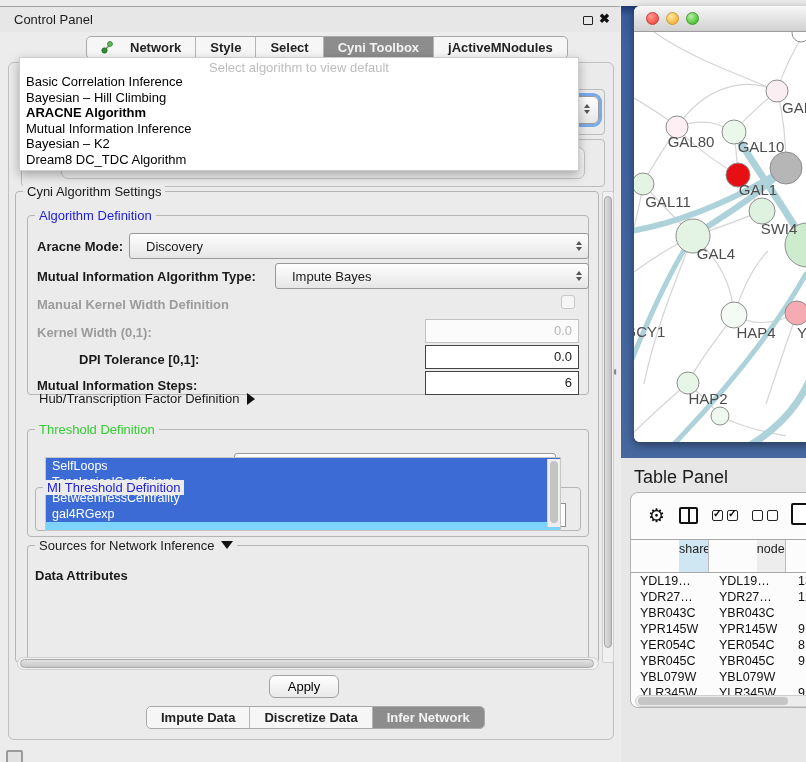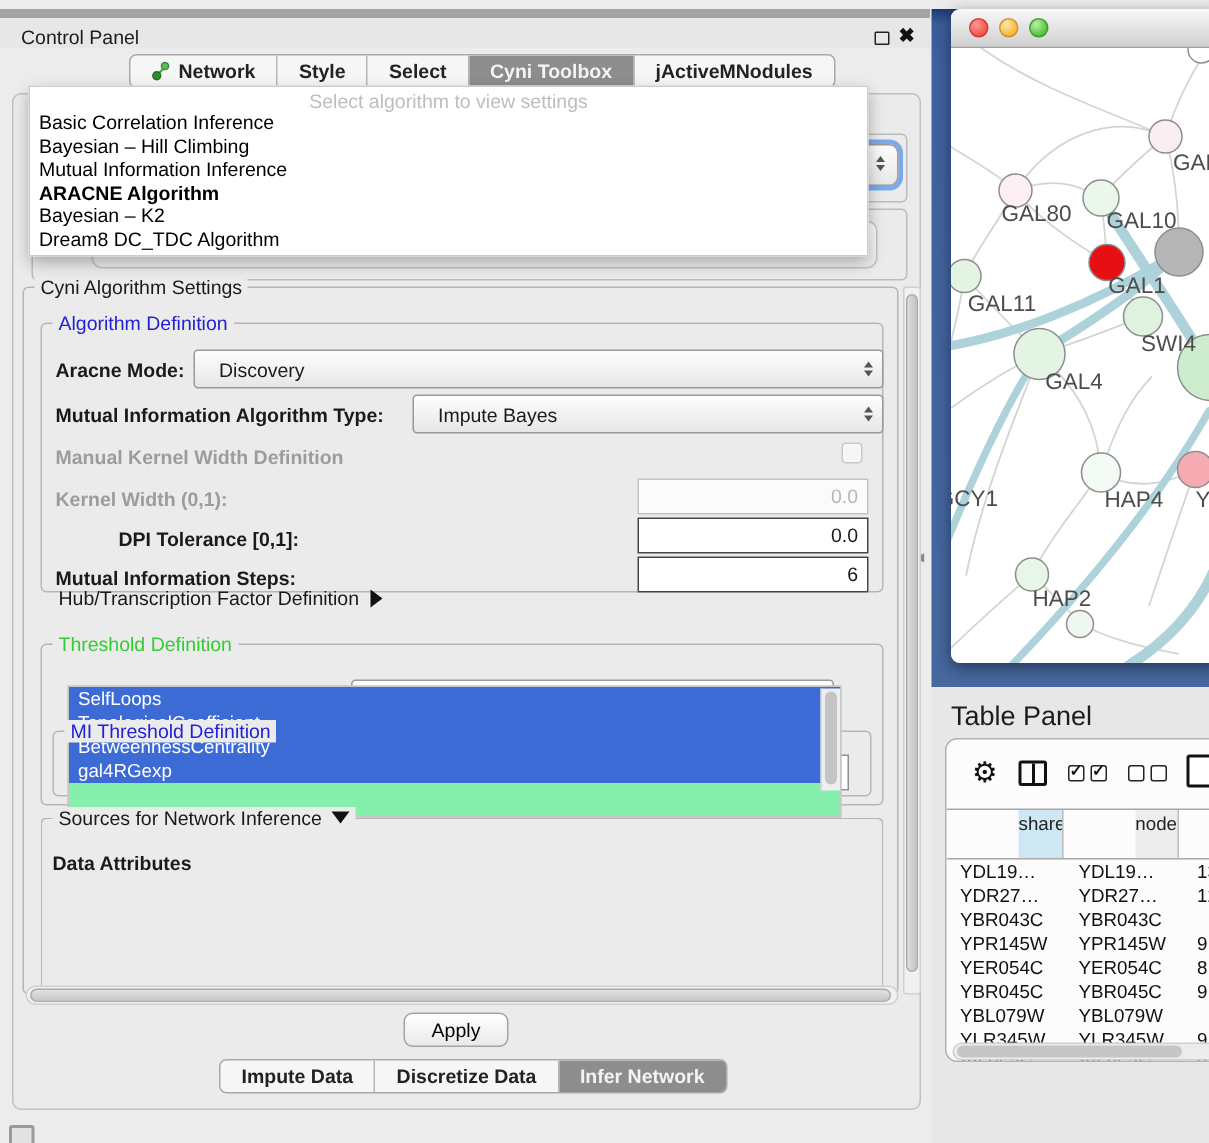--- a/index.html
+++ b/index.html
@@ -5,29 +5,29 @@
   :root{
     --bg-gray:#ececec; --panel-bg:#ebebeb; --border-gray:#b5b5b5;
   }
   *{box-sizing:border-box; margin:0; padding:0;}
   html,body{width:806px;height:762px;overflow:hidden;}
   body{font-family:"Liberation Sans",sans-serif;font-size:13px;color:#1a1a1a;background:var(--bg-gray);}
   .stage{position:relative;width:806px;height:762px;overflow:hidden;background:var(--bg-gray);}
 
   
   .control-panel{position:absolute;left:0;top:0;width:620px;height:762px;background:var(--bg-gray);}
-  .cp-titlebar{position:absolute;left:0;top:6px;width:620px;height:26px;background:#e7e7e7;border-top:6px solid #a3a3a3;}
+  .cp-titlebar{position:absolute;left:0;top:6px;width:620px;height:26px;background:#e7e7e7;border-top:1px solid #a3a3a3;}
   .cp-title{position:absolute;left:14px;top:5px;font-size:13px;color:#1c1c1c;}
   .float-ico{position:absolute;left:583px;top:9px;width:10px;height:9px;border:1.6px solid #222;border-radius:1px;}
   .close-ico{position:absolute;left:599px;top:4px;font-size:13px;font-weight:bold;color:#111;}
 
   .tabstrip{position:absolute;display:flex;background:#f6f6f6;border:1px solid #a9a9a9;border-radius:5px;overflow:hidden;}
   .tabstrip.top{left:86px;top:36px;height:23px;}
   .tabstrip.bottom{left:146px;top:706px;height:23px;}
-  .tabseg{display:flex;align-items:center;justify-content:center;gap:5px;padding:0 14px;font-size:13px;font-weight:bold;color:#222;border-right:1px solid #b6b6b6;white-space:nowrap;}
+  .tabseg{display:flex;align-items:center;justify-content:center;gap:16px;padding:0 14px;font-size:13px;font-weight:bold;color:#222;border-right:1px solid #b6b6b6;white-space:nowrap;}
   .tabseg:last-child{border-right:none;}
   .tabseg.selected{background:#8d8d8d;color:#f3f3f3;}
 
   .content-panel{position:absolute;left:8px;top:62px;width:606px;height:678px;background:var(--panel-bg);border:1px solid #c0c0c0;border-radius:6px;}
 
   
   .bx-groupA{position:absolute;left:12px;top:26px;width:584px;height:46px;border:1px solid #bcbcbc;border-radius:4px;z-index:1;}
   .bx-combo-focus{position:absolute;left:552px;top:33px;width:38px;height:28px;border-radius:6px;background:linear-gradient(#fdfdfd,#e7e7e7);border:1px solid #9b9b9b;box-shadow:0 0 0 3px rgba(100,160,230,.85);z-index:1;}
   .bx-groupB{position:absolute;left:12px;top:76px;width:584px;height:48px;border:1px solid #bcbcbc;border-radius:4px;z-index:1;}
   .bx-comboB{position:absolute;left:52px;top:84px;width:524px;height:32px;border:1px solid #c3c3c3;border-radius:7px;background:linear-gradient(#fcfcfc,#ededed);color:#cbcbcb;line-height:30px;padding-left:22px;z-index:1;overflow:hidden;white-space:nowrap;}
@@ -58,21 +58,21 @@
   .combo .val{flex:1;padding-left:16px;white-space:nowrap;overflow:hidden;}
   .spin{width:18px;display:flex;flex-direction:column;align-items:center;justify-content:center;gap:2px;}
   .tri-up{width:0;height:0;border-left:3.5px solid transparent;border-right:3.5px solid transparent;border-bottom:4.5px solid #555;}
   .tri-dn{width:0;height:0;border-left:3.5px solid transparent;border-right:3.5px solid transparent;border-top:4.5px solid #555;}
 
   .tinput{position:absolute;height:24px;background:#fff;border:1.5px solid #444;text-align:right;padding-right:6px;font-size:13px;line-height:21px;}
   .tinput.dis{background:#fbfbfb;border:1px solid #c2c2c2;color:#b5b5b5;}
 
   .checkbox{position:absolute;width:14px;height:14px;border:1px solid #c9c9c9;border-radius:3px;background:#f6f6f6;}
 
-  .attr-list{position:absolute;left:36px;top:394px;width:516px;height:88px;background:#86efac;border:1px solid #c6c6c6;overflow:hidden;}
+  .attr-list{position:absolute;left:36px;top:394px;width:516px;height:74px;background:#7dd3fc;border:1px solid #c6c6c6;overflow:hidden;}
   .attr-item{height:16px;line-height:16px;background:var(--selection-blue,#3c6bd6);color:#fff;font-size:12.5px;padding-left:6px;white-space:nowrap;}
   .attr-scroll{position:absolute;left:501px;top:1px;width:13px;height:68px;background:#efefef;border-left:1px solid #d5d5d5;}
   .attr-scroll .thumb{position:absolute;left:2px;top:2px;width:8px;height:62px;background:#c4c4c4;border-radius:4px;}
 
   .apply-btn{position:absolute;left:260px;top:612px;width:70px;height:23px;border:1px solid #a3a3a3;border-radius:6px;background:linear-gradient(#ffffff,#e9e9e9);font-size:13px;text-align:center;line-height:21px;z-index:12;}
 
   .hub-arrow{display:inline-block;width:0;height:0;border-top:6px solid transparent;border-bottom:6px solid transparent;border-left:8px solid #111;vertical-align:-2px;margin-left:8px;}
   .down-arrow{display:inline-block;width:0;height:0;border-left:6.5px solid transparent;border-right:6.5px solid transparent;border-top:8px solid #111;vertical-align:1px;margin-left:6px;}
 
   .mini-ico{position:absolute;left:6px;top:750px;width:17px;height:14px;border:2px solid #9a9a9a;border-radius:2px;background:#e2e2e2;}
@@ -154,26 +154,26 @@
       <div class="bx-combo-focus">
         <div class="spin" style="position:absolute;right:2px;top:7px;">
             <div class="tri-up"></div>
             <div class="tri-dn"></div>
           </div>
       </div>
       <div class="bx-groupB"></div>
       <div class="bx-comboB"><span>gal-filtered.sif default node</span></div>
 
       <div class="algo-pop">
-        <div class="algo-prompt">Select algorithm to view settings</div>
+        <div class="algo-prompt">Select algorithm to view default</div>
         <div id="algo-items">
             <div class="algo-item">Basic Correlation Inference</div>
             <div class="algo-item">Bayesian – Hill Climbing</div>
+            <div class="algo-item bold">ARACNE Algorithm</div>
             <div class="algo-item">Mutual Information Inference</div>
-            <div class="algo-item bold">ARACNE Algorithm</div>
             <div class="algo-item">Bayesian – K2</div>
             <div class="algo-item">Dream8 DC_TDC Algorithm</div>
           </div>
       </div>
 
       <div class="settings-group"></div>
       <span class="group-title" style="left:14px;top:121px;">Cyni Algorithm Settings</span>
 
       <div class="vscroll">
           <div class="thumb"></div>

